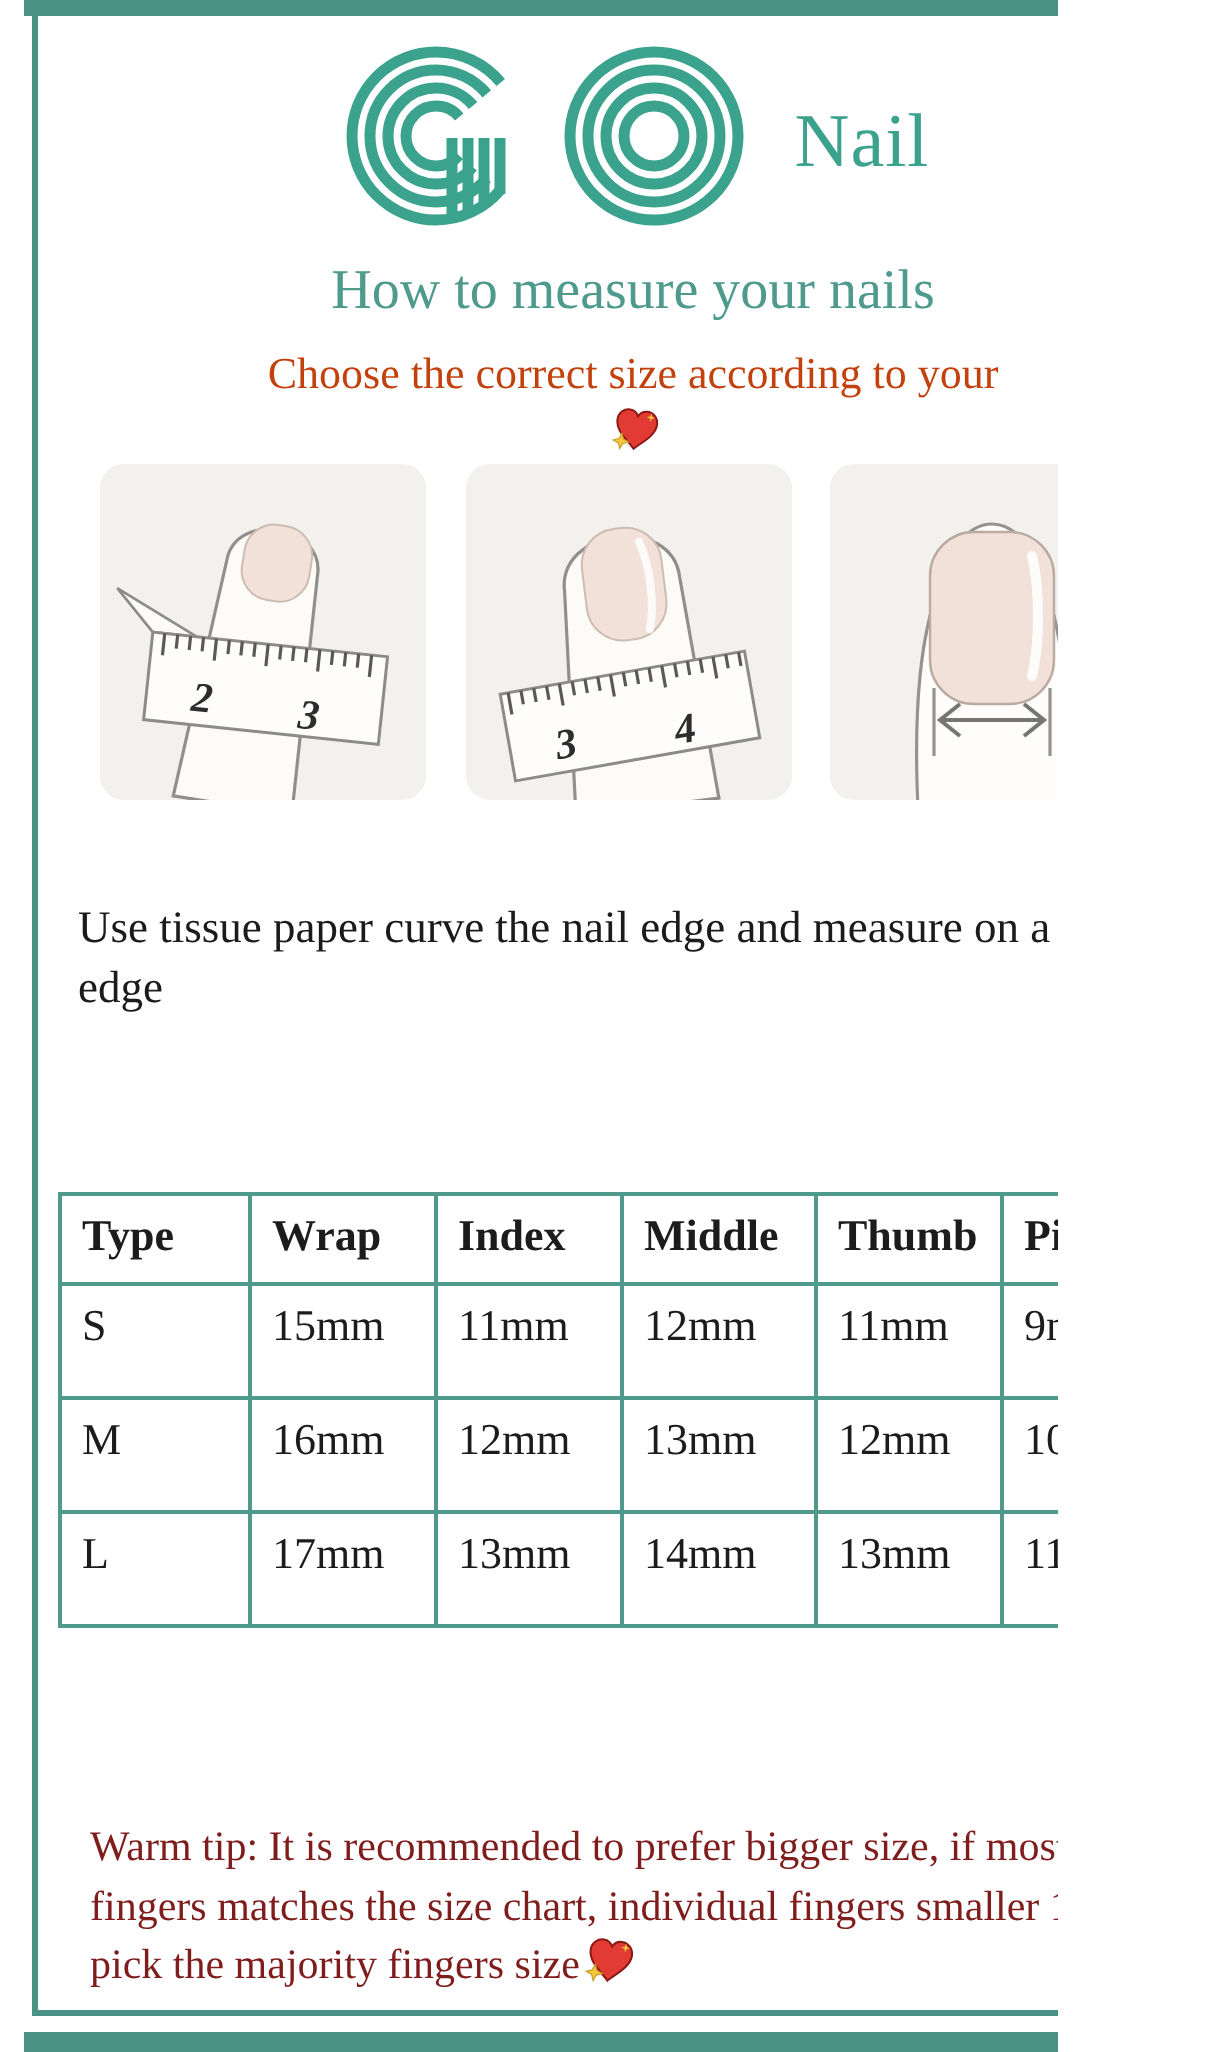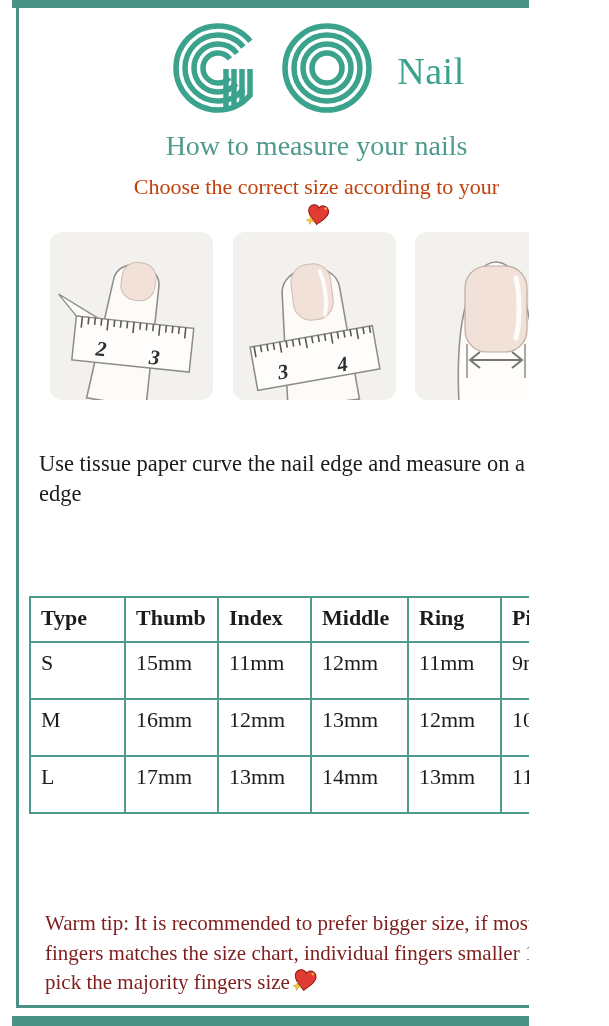--- a/index.html
+++ b/index.html
@@ -151,24 +151,24 @@
         <col style="width:95px">
           <col style="width:93px">
           <col style="width:93px">
         <col style="width:97px">
           <col style="width:93px">
           <col style="width:104px">
       </colgroup>
       <thead>
         <tr>
           <th>Type</th>
-          <th>Thumb</th>
+          <th>Wrap</th>
           <th>Index</th>
           <th>Middle</th>
-          <th>Ring</th>
+          <th>Thumb</th>
           <th>Pinky</th>
         </tr>
       </thead>
       <tbody>
         <tr>
           <td>S</td>
           <td>15mm</td>
           <td>11mm</td>
           <td>12mm</td>
           <td>11mm</td>

